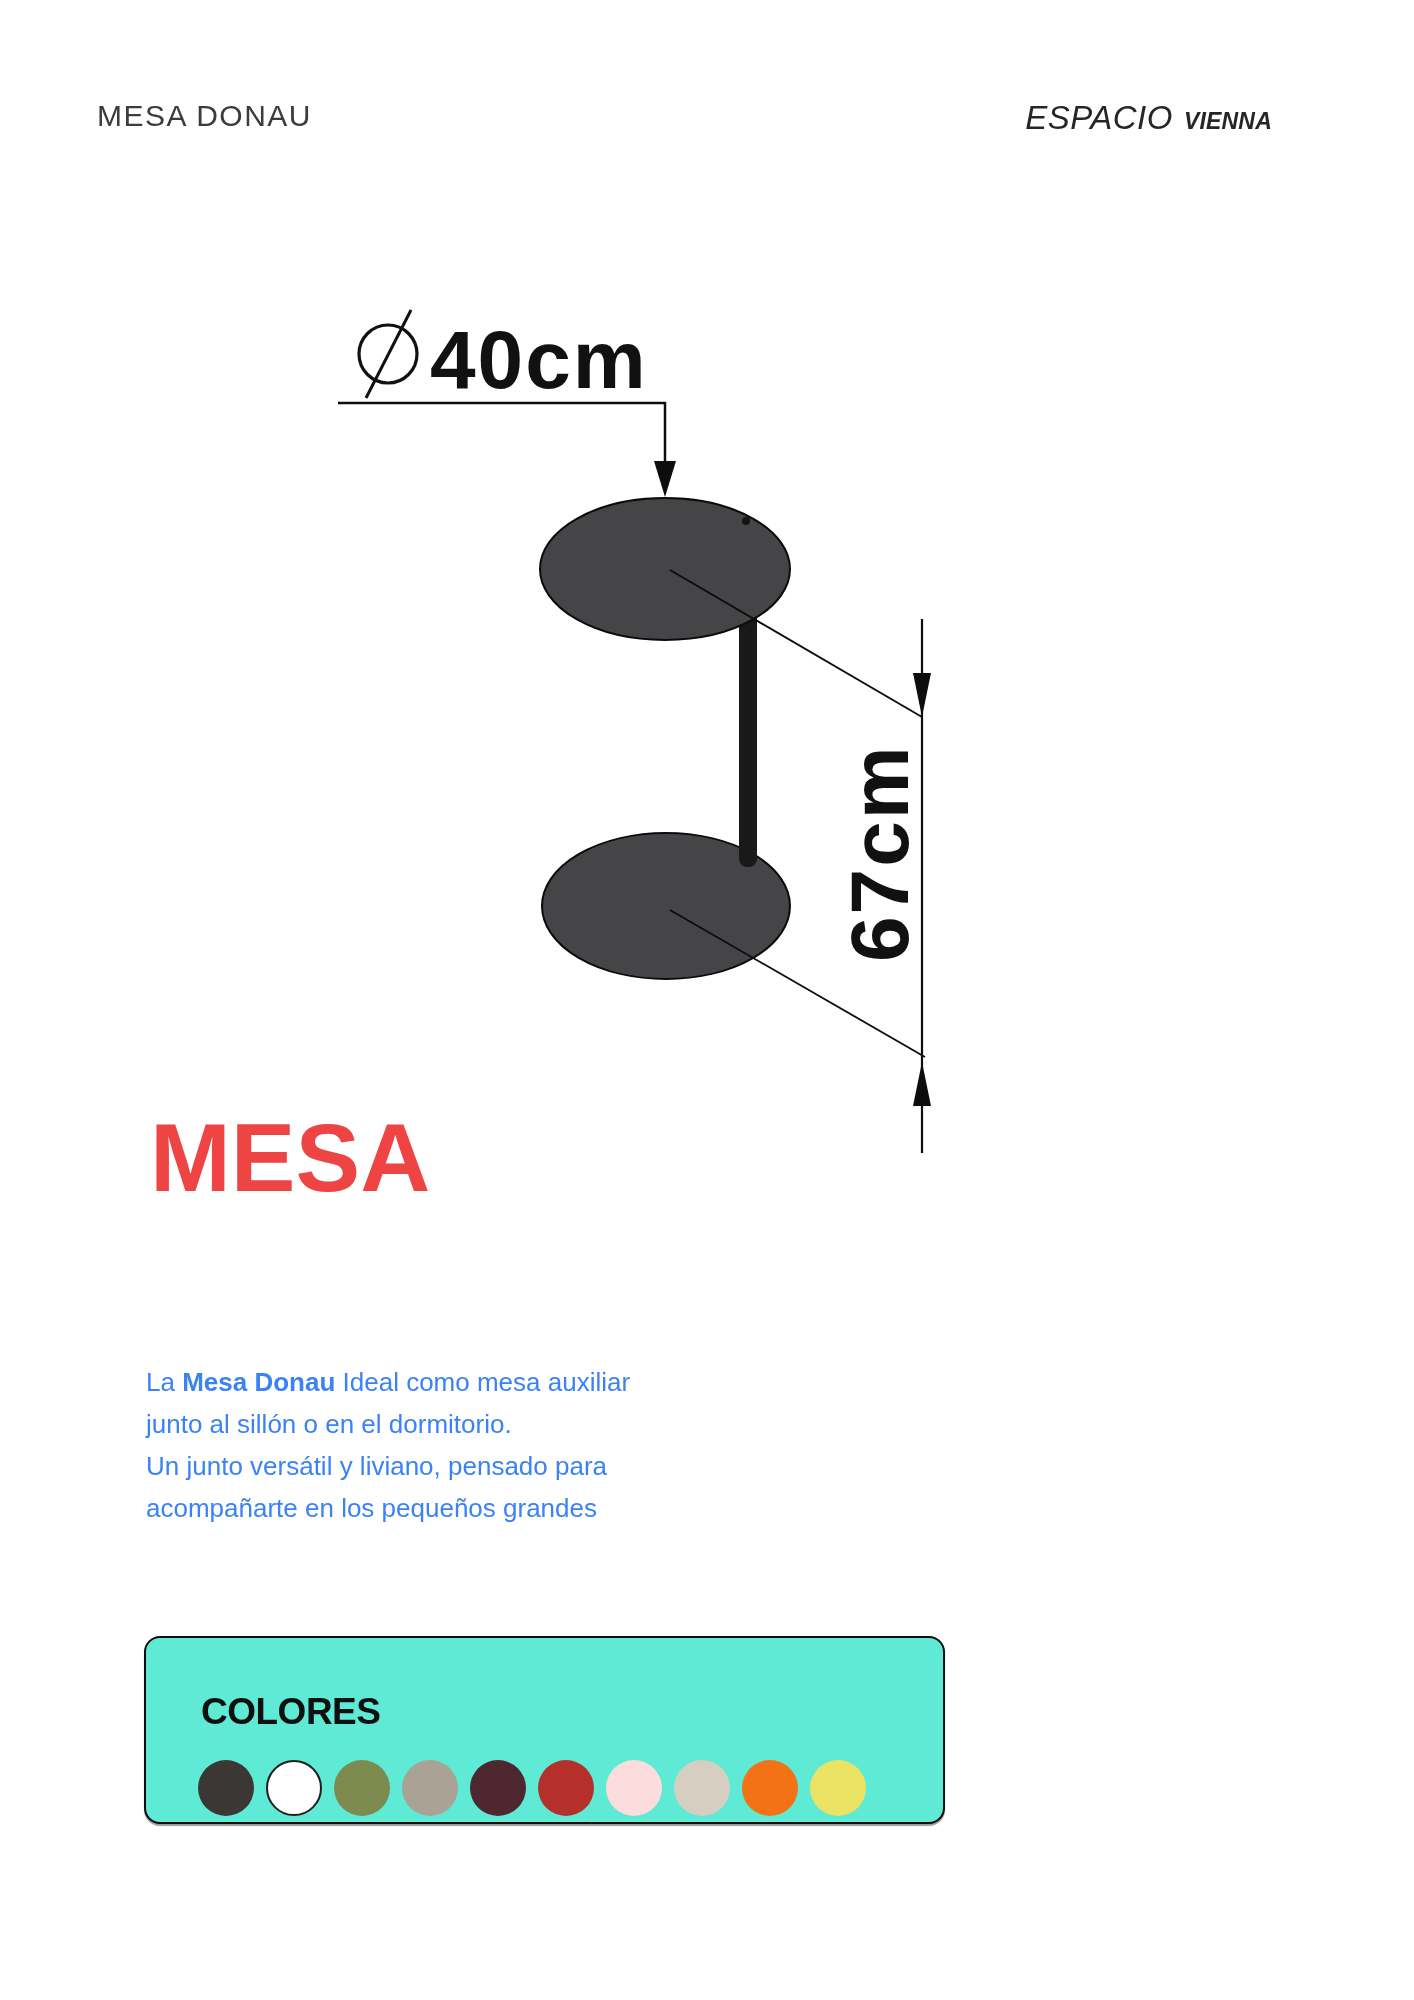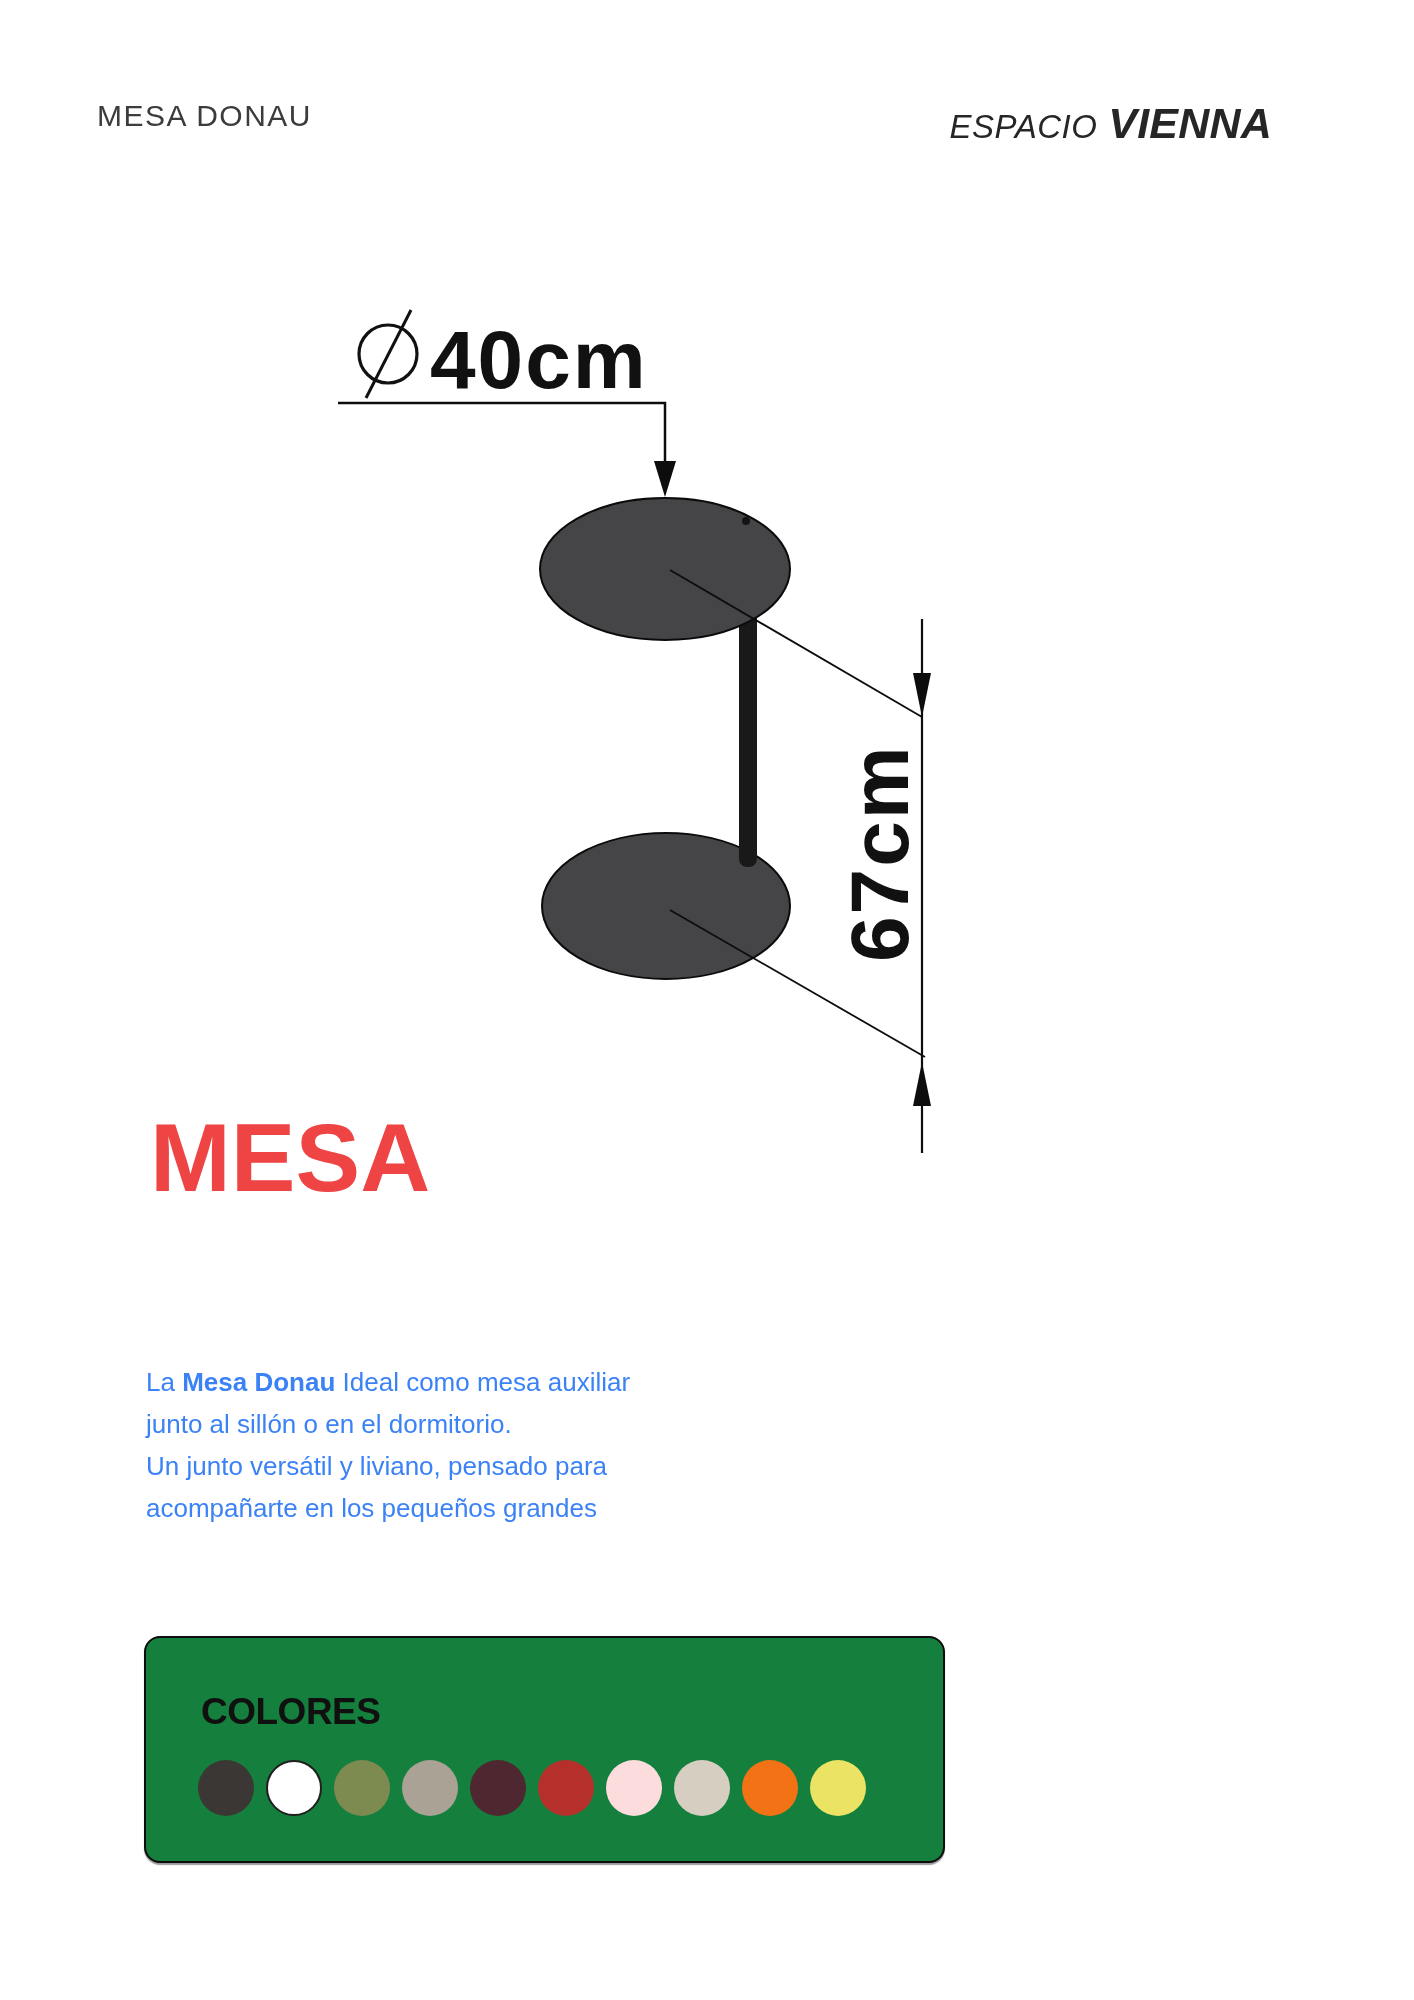--- a/index.html
+++ b/index.html
@@ -26,21 +26,21 @@
     position:absolute;
     right:142px; top:99px;
     font-size:33px;
     color:#262626;
     white-space:nowrap;
     display:flex;
     align-items:baseline;
     font-style:italic;
   }
   .brand-prefix{font-weight:400; letter-spacing:0.5px;}
-  .brand-name{font-weight:800; letter-spacing:0.2px; margin-left:11px; font-size:43px;text-align:right;}
+  .brand-name{font-weight:800; letter-spacing:0.2px; margin-left:11px; font-size:23px;text-align:right;}
   
   .diagram{
     position:absolute;
     left:250px; top:240px;
     width:810px; height:960px;
   }
   
   .product-title{
     position:absolute;
     left:150px; top:1106px;
@@ -57,25 +57,25 @@
     font-size:26px;
     line-height:42px;
     color:#3b82f6;
     font-weight:400;
   }
   .product-description b{font-weight:700;}
   
   .colors-panel{
     position:absolute;
     left:144px; top:1636px;
-    width:801px; height:227px;
+    width:801px; height:188px;
     border:2.5px solid #0d0d0d;
     border-radius:16px;
     box-sizing:border-box;
-    background:#15803d;
+    background:#5eead4;
     box-shadow:0 2px 1px rgba(0,0,0,0.4);
   }
   .colors-title{
     position:absolute;
     left:55px; top:53px;
     font-size:37px;
     font-weight:700;
     letter-spacing:-0.5px;
     color:#101010;
   }

